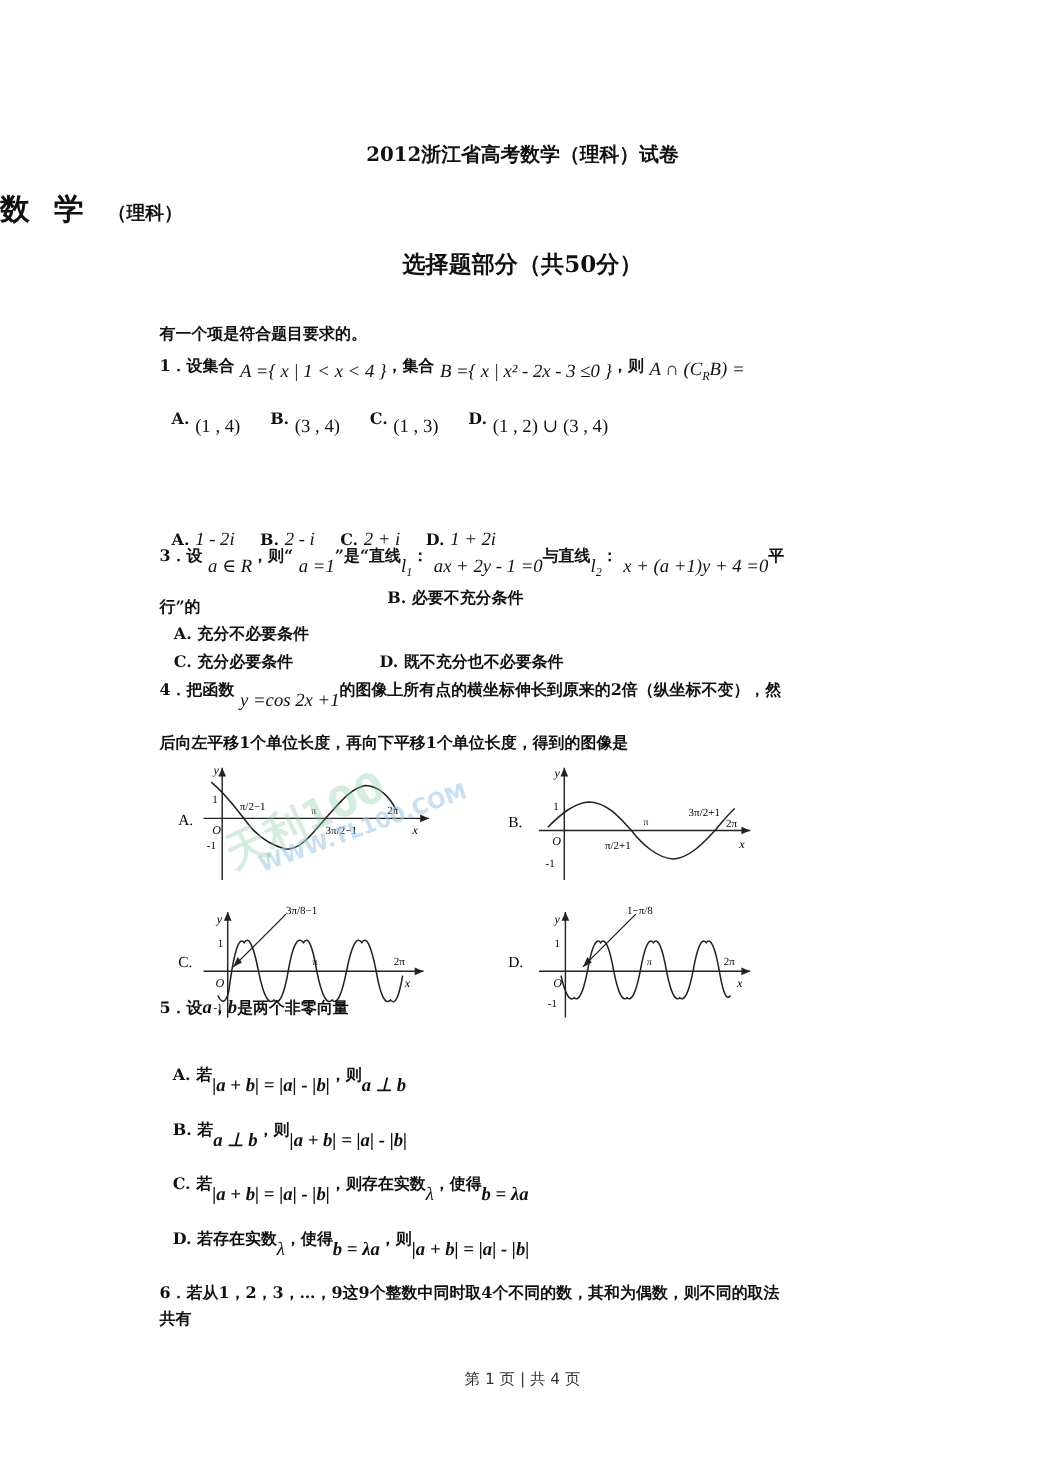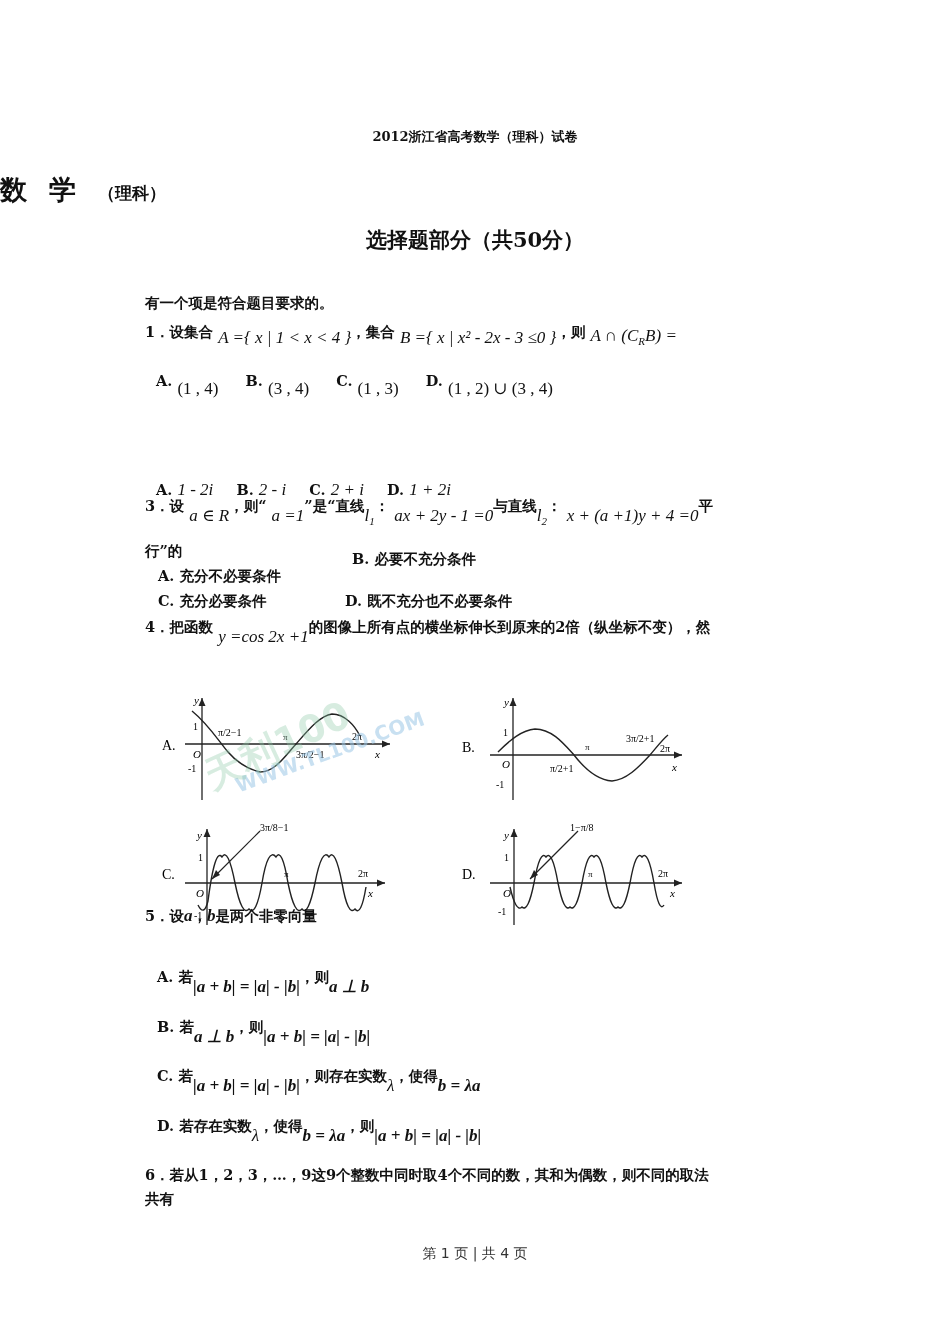--- a/index.html
+++ b/index.html
@@ -1,20 +1,20 @@
 <!DOCTYPE html>
 <html><head>
 <meta charset="utf-8">
 <style>
   html, body { margin: 0; padding: 0; background: #ffffff; }
   body { width: 950px; height: 1344px; position: relative; overflow: hidden;
          font-family: "DejaVu Serif", "Liberation Serif", serif; color: #111; }
   .page { position: absolute; left: 0; top: 0; width: 950px; height: 1344px; }
   .abs { position: absolute; white-space: nowrap; }
-  .title1 { top: 128px; left: 0; width: 950px; text-align: center; font-size: 13px; font-weight: bold; }
+  .title1 { top: 128px; left: 0; width: 950px; text-align: center; font-size: 18px; font-weight: bold; }
   .title2 { top: 172px; left: 0; width: 950px; text-align: left; font-weight: bold; }
   .title2 .big { font-size: 27px; letter-spacing: 22px; }
   .title2 .small { font-size: 17px; }
   .title3 { top: 226px; left: 0; width: 950px; text-align: center; font-size: 21px; font-weight: bold; }
   .txt { font-size: 14.5px; font-weight: bold; }
   .m { font-family: "Liberation Serif", "DejaVu Serif", serif; font-weight: normal; font-size: 17px; }
   .mi { font-style: italic; }
   .mb { font-weight: bold; font-style: italic; font-family: "Liberation Serif", serif; font-size: 17px; }
   .opt-label { font-weight: bold; font-size: 14.5px; }
   .frac { display: inline-block; vertical-align: middle; text-align: center; font-family: "Liberation Serif", serif; font-size: 17px; font-weight: normal; }
@@ -69,28 +69,29 @@
 
   <div class="abs" style="top:495px; left:145px;">
     <span class="txt">3．</span><span class="txt">设</span>
     <span class="m mi" style="position:relative; top:10px;">a ∈ R</span><span class="txt">，则“</span>
     <span class="m mi" style="position:relative; top:10px;">a =1</span><span class="txt">”是“直线</span><span class="m mi" style="position:relative; top:10px;"><span>l</span><span class="sub">1</span></span><span class="txt">：</span>
     <span class="m mi" style="position:relative; top:10px;">ax + 2y - 1 =0</span><span class="txt">与直线</span><span class="m mi" style="position:relative; top:10px;"><span>l</span><span class="sub">2</span></span><span class="txt">：</span>
     <span class="m mi" style="position:relative; top:10px;">x + (a +1)y + 4 =0</span><span class="txt">平</span>
   </div>
   <div class="abs txt" style="top:542px; left:145px;">行”的</div>
   <div class="abs txt" style="top:567px; left:158px;"><span>A.</span> <span>充分不必要条件</span></div>
-  <div class="abs txt" style="top:550px; left:352px;"><span>B.</span> <span>必要不充分条件</span></div>
+  <div class="abs txt" style="top:534px; left:352px;"><span>B.</span> <span>必要不充分条件</span></div>
   <div class="abs txt" style="top:592px; left:158px;"><span>C.</span> <span>充分必要条件</span></div>
   <div class="abs txt" style="top:592px; left:345px;"><span>D.</span> <span>既不充分也不必要条件</span></div>
 
   <div class="abs" style="top:617px; left:145px;">
     <span class="txt">4．</span><span class="txt">把函数</span>
     <span class="m mi" style="position:relative; top:10px;">y =cos 2x +1</span><span class="txt">的图像上所有点的横坐标伸长到原来的2倍（纵坐标不变），然</span>
   </div>
+  <div class="abs txt" style="top:666px; left:145px;">后向左平移1个单位长度，再向下平移1个单位长度，得到的图像是</div>
 
   <div class="graph" style="left:160px; top:692px;">
     <svg width="240" height="115" viewBox="0 0 240 115" font-family="Liberation Serif, serif">
       <text x="2" y="58" font-size="14">A.</text>
       <line x1="25" y1="52" x2="230" y2="52" stroke="#222" stroke-width="1.3"></line>
       <polygon points="230,52 222,48.5 222,55.5" fill="#222"></polygon>
       <line x1="42" y1="108" x2="42" y2="6" stroke="#222" stroke-width="1.3"></line>
       <polygon points="42,6 38.5,14 45.5,14" fill="#222"></polygon>
       <text x="34" y="12" font-size="11" font-style="italic">y</text>
       <text x="215" y="66" font-size="11" font-style="italic">x</text>

